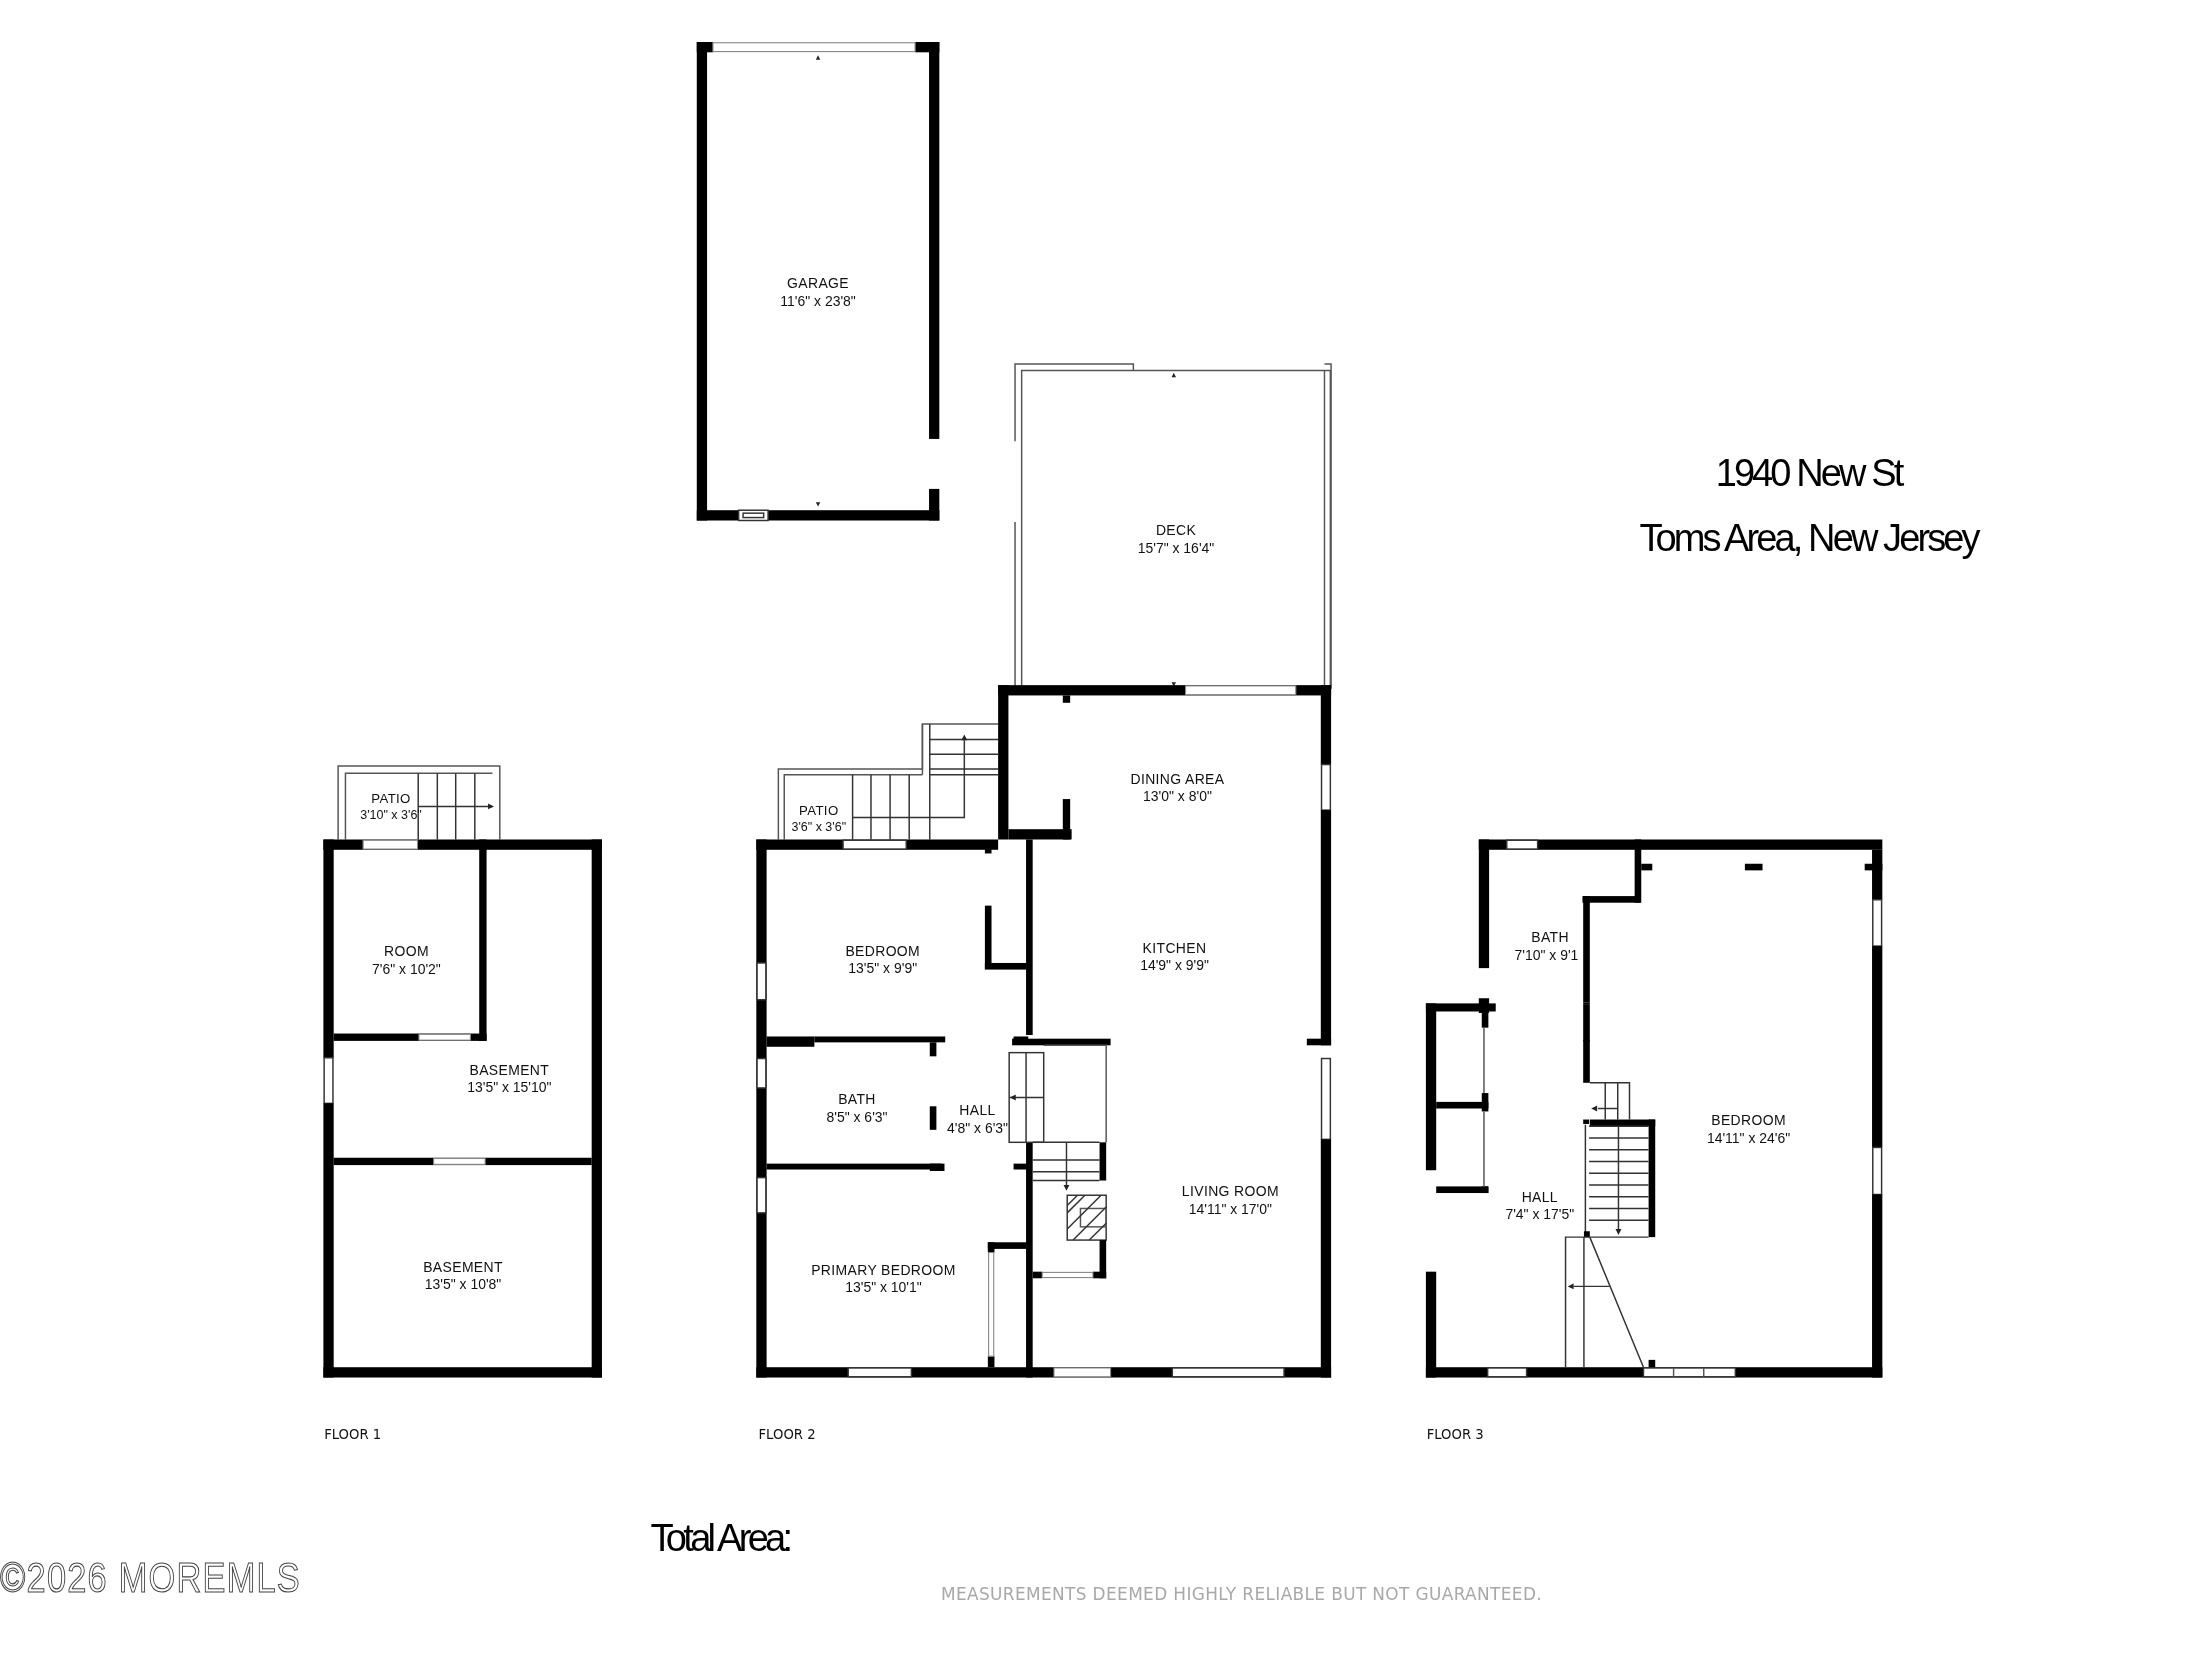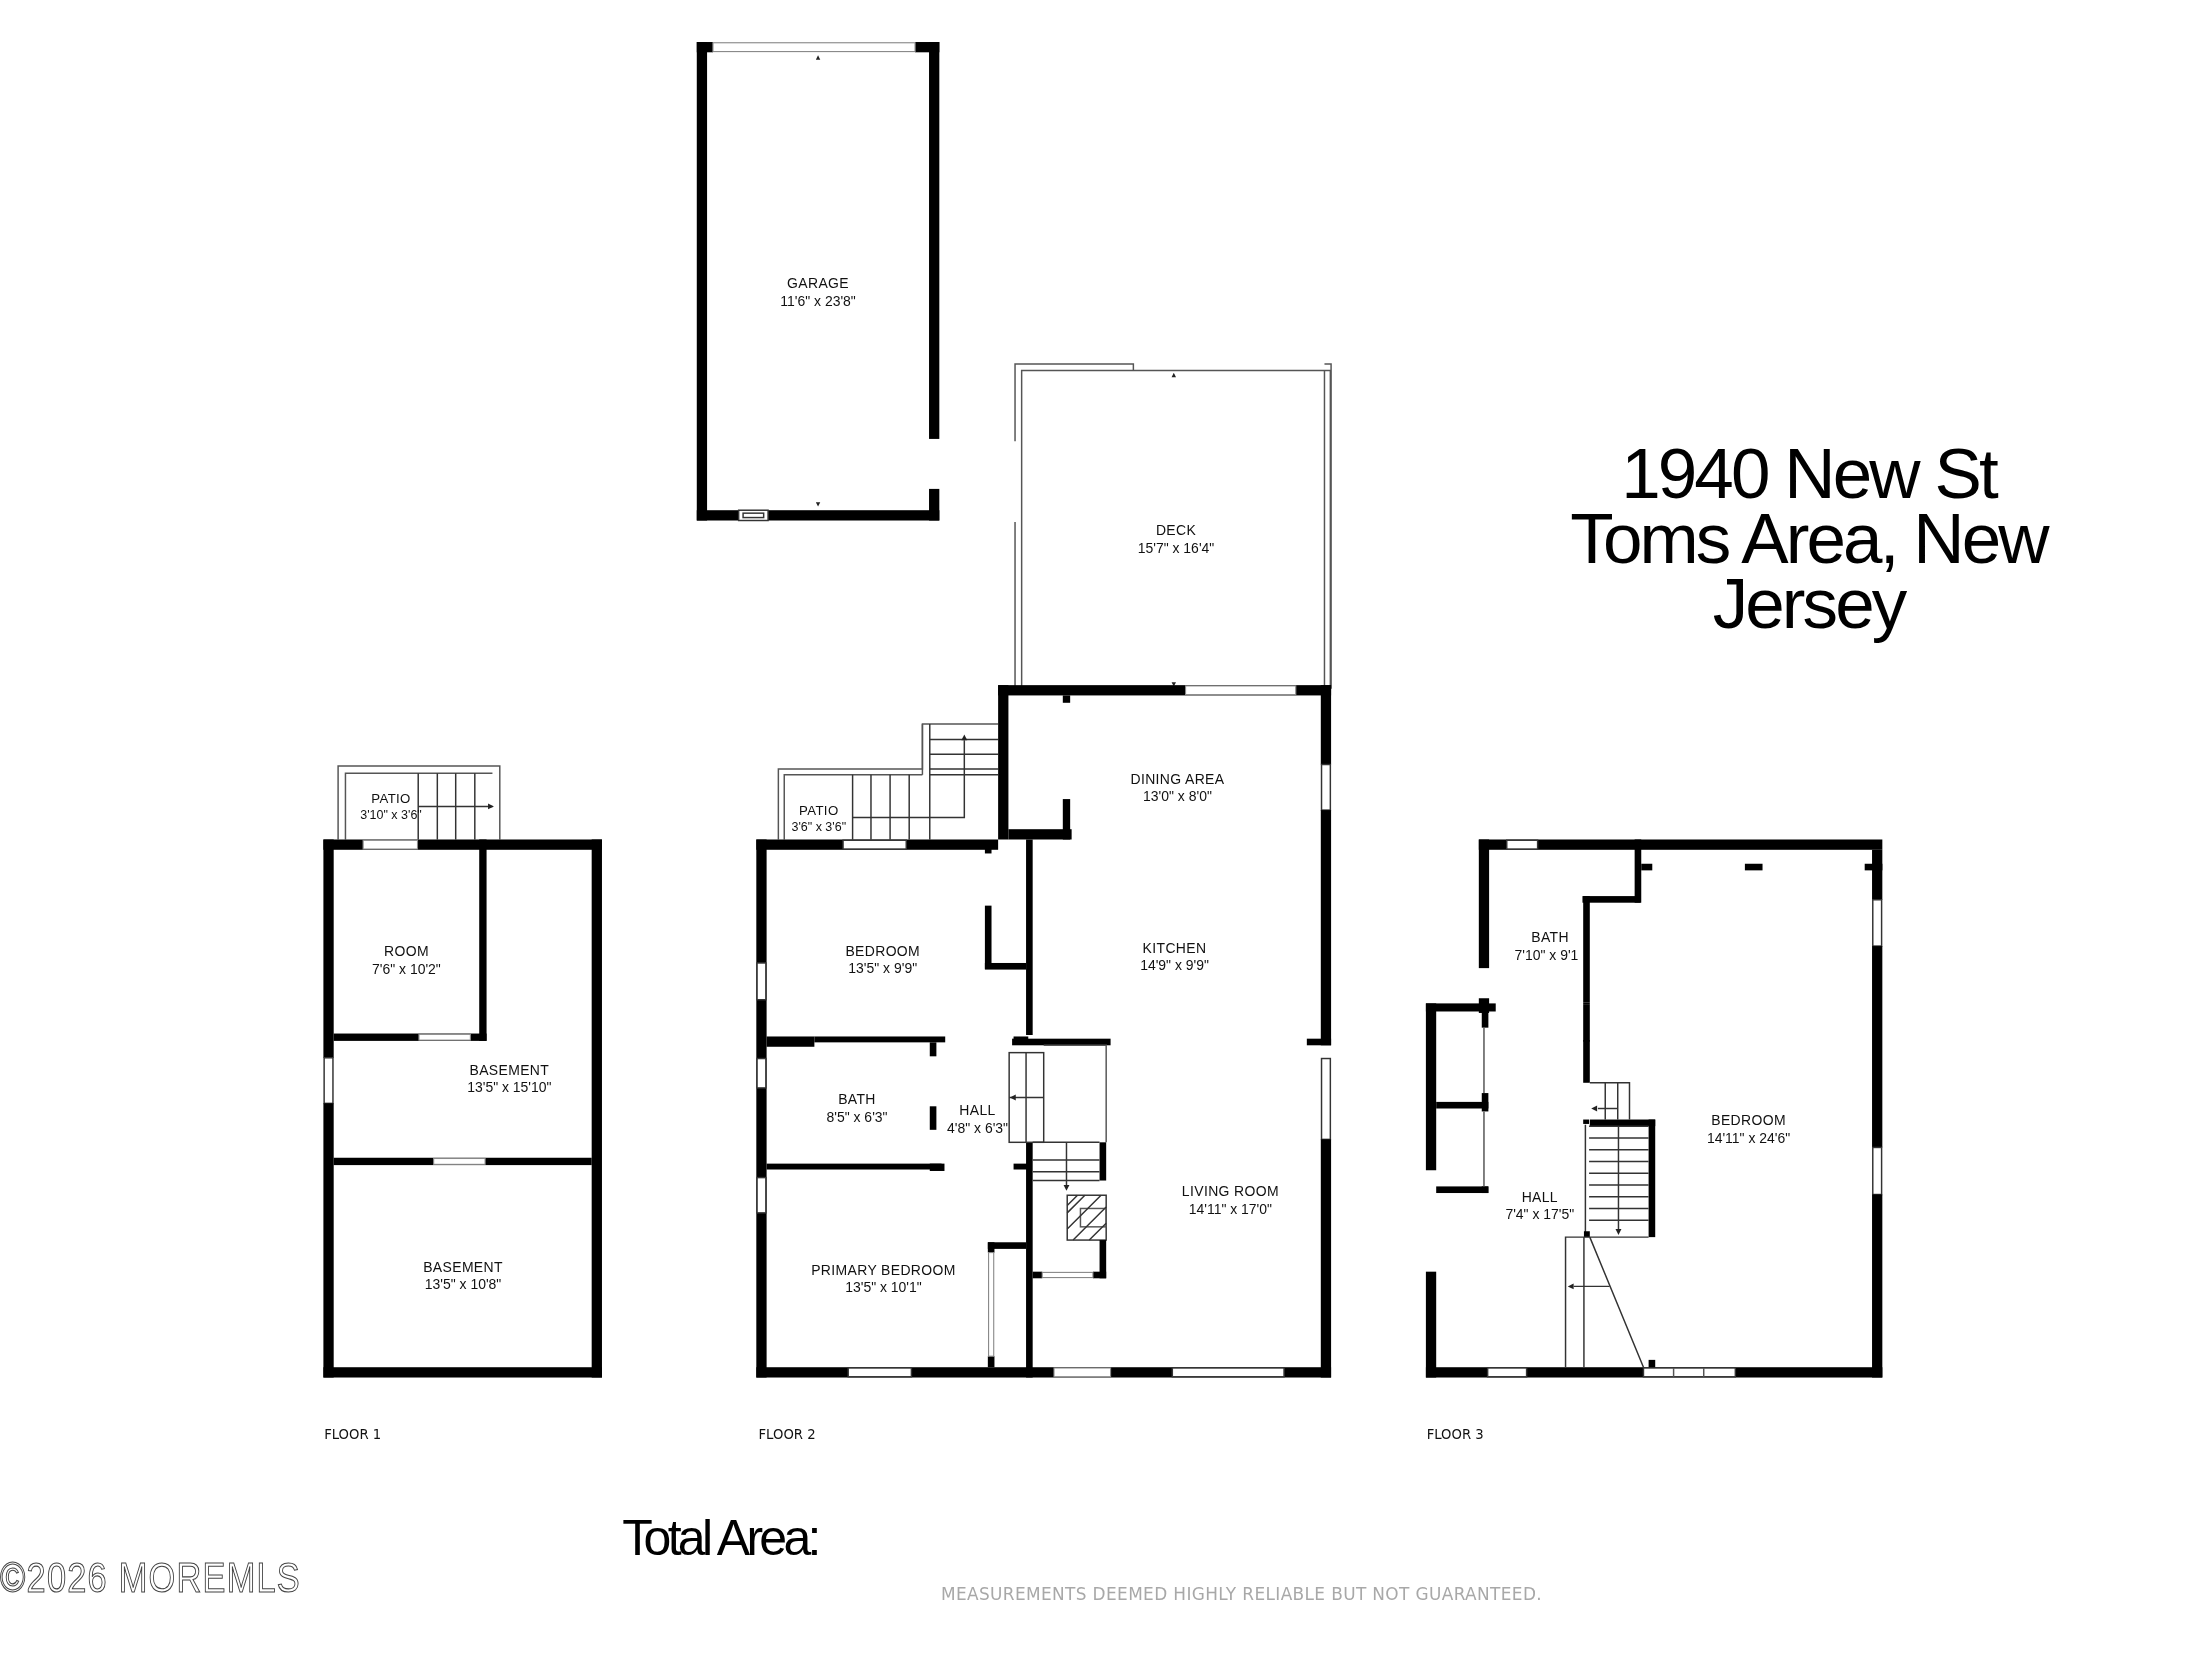--- a/index.html
+++ b/index.html
@@ -7,22 +7,22 @@
   #plan { position: absolute; left: 0; top: 0; width: 2205px; height: 1654px; }
   .wall { fill: #000; }
   .thin { fill: none; stroke: #555; stroke-width: 2; }
   .open { fill: #fff; stroke: #888; stroke-width: 1.5; }
   .win { fill: #fff; stroke: #333; stroke-width: 2; }
   .stair { fill: none; stroke: #333; stroke-width: 2; }
   .hatch { fill: none; stroke: #333; stroke-width: 2; }
   .rname { font-family: "Liberation Sans", sans-serif; font-size: 19px; fill: #111; text-anchor: middle; letter-spacing: 0.5px; }
   .rdim { font-family: "Liberation Sans", sans-serif; font-size: 19px; fill: #111; text-anchor: middle; }
   .floorlbl { font-family: "DejaVu Sans", sans-serif; font-size: 18px; fill: #111; }
-  .address { position: absolute; left: 1529px; top: 441px; width: 559px; text-align: center; font-family: "Liberation Sans", sans-serif; font-size: 71px; line-height: 65px; color: #000; letter-spacing: -2.9px; }
-  .total { position: absolute; left: 573px; top: 1507px; width: 294px; text-align: center; font-family: "Liberation Sans", sans-serif; font-size: 50px; line-height: 62px; color: #000; letter-spacing: -3.7px; }
+  .address { position: absolute; left: 1529px; top: 441px; width: 559px; text-align: center; font-family: "Liberation Sans", sans-serif; font-size: 38px; line-height: 65px; color: #000; letter-spacing: -2.9px; }
+  .total { position: absolute; left: 573px; top: 1507px; width: 294px; text-align: center; font-family: "Liberation Sans", sans-serif; font-size: 38px; line-height: 62px; color: #000; letter-spacing: -3.7px; }
   .watermark { position: absolute; left: 0px; top: 1553px; font-family: "Liberation Sans", sans-serif; font-size: 43px; color: #fff; -webkit-text-stroke: 1.1px #444; letter-spacing: 1.5px; transform: scaleX(0.8); transform-origin: left center; }
   .disclaimer { position: absolute; left: 941px; top: 1583px; font-family: "DejaVu Sans", sans-serif; font-size: 18.4px; color: #a8a8a8; letter-spacing: 0.4px; transform: scaleX(0.92); transform-origin: left center; }
   .arrow { fill: #222; }
 </style>
 </head>
 <body>
 
 <svg id="plan" viewBox="0 0 3000 2250" xmlns="http://www.w3.org/2000/svg">
 
   <g>

